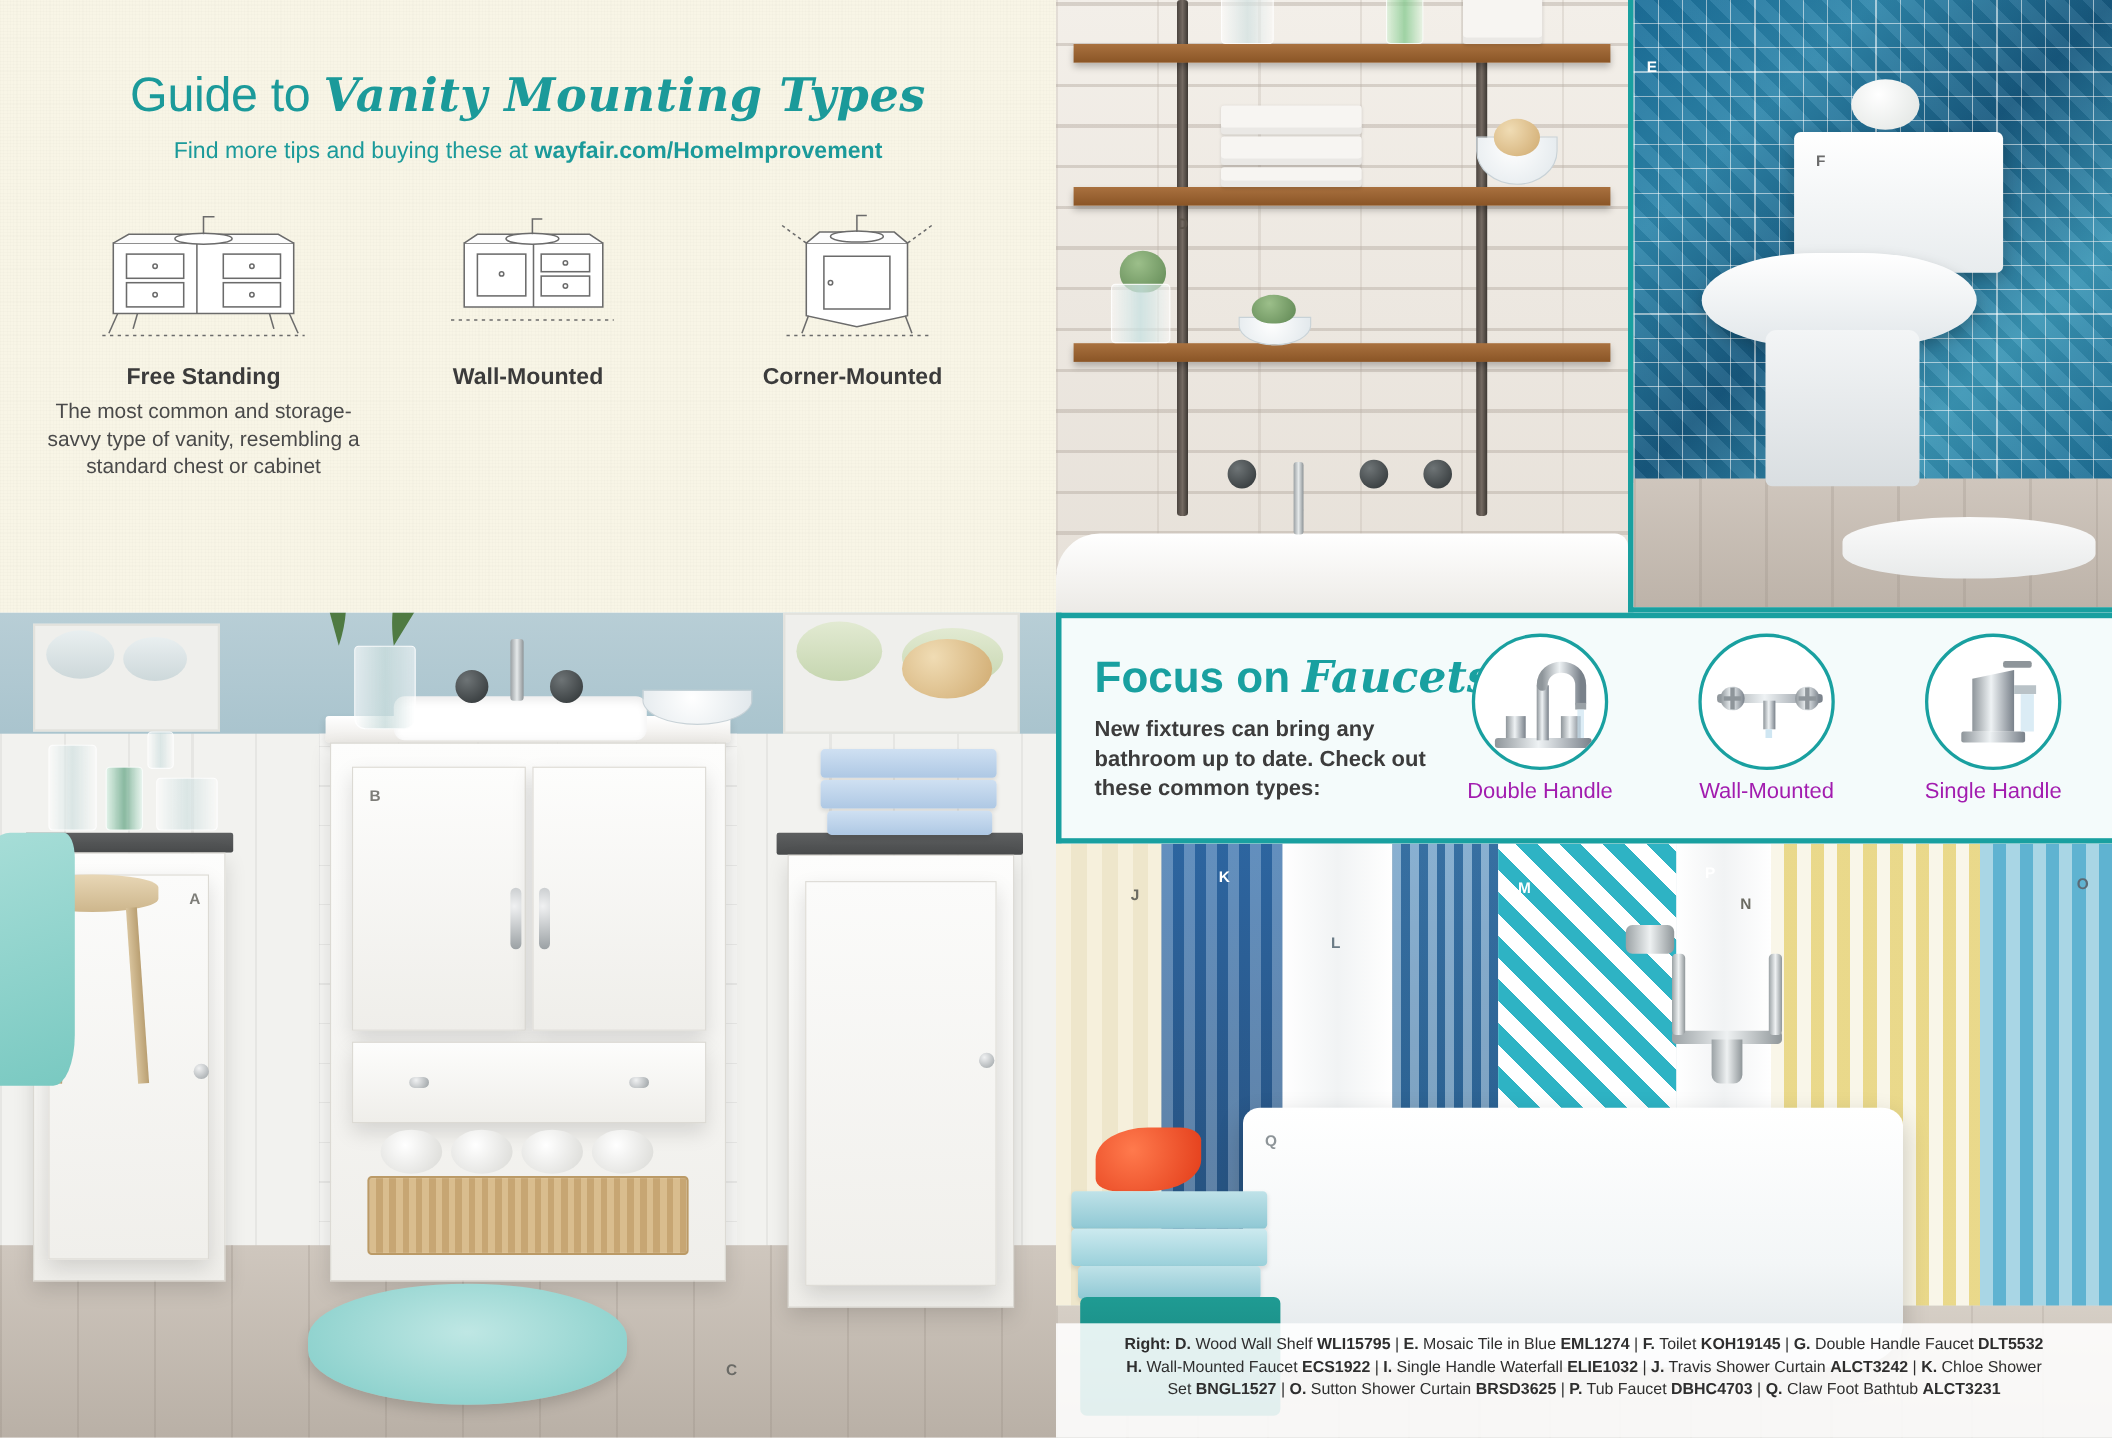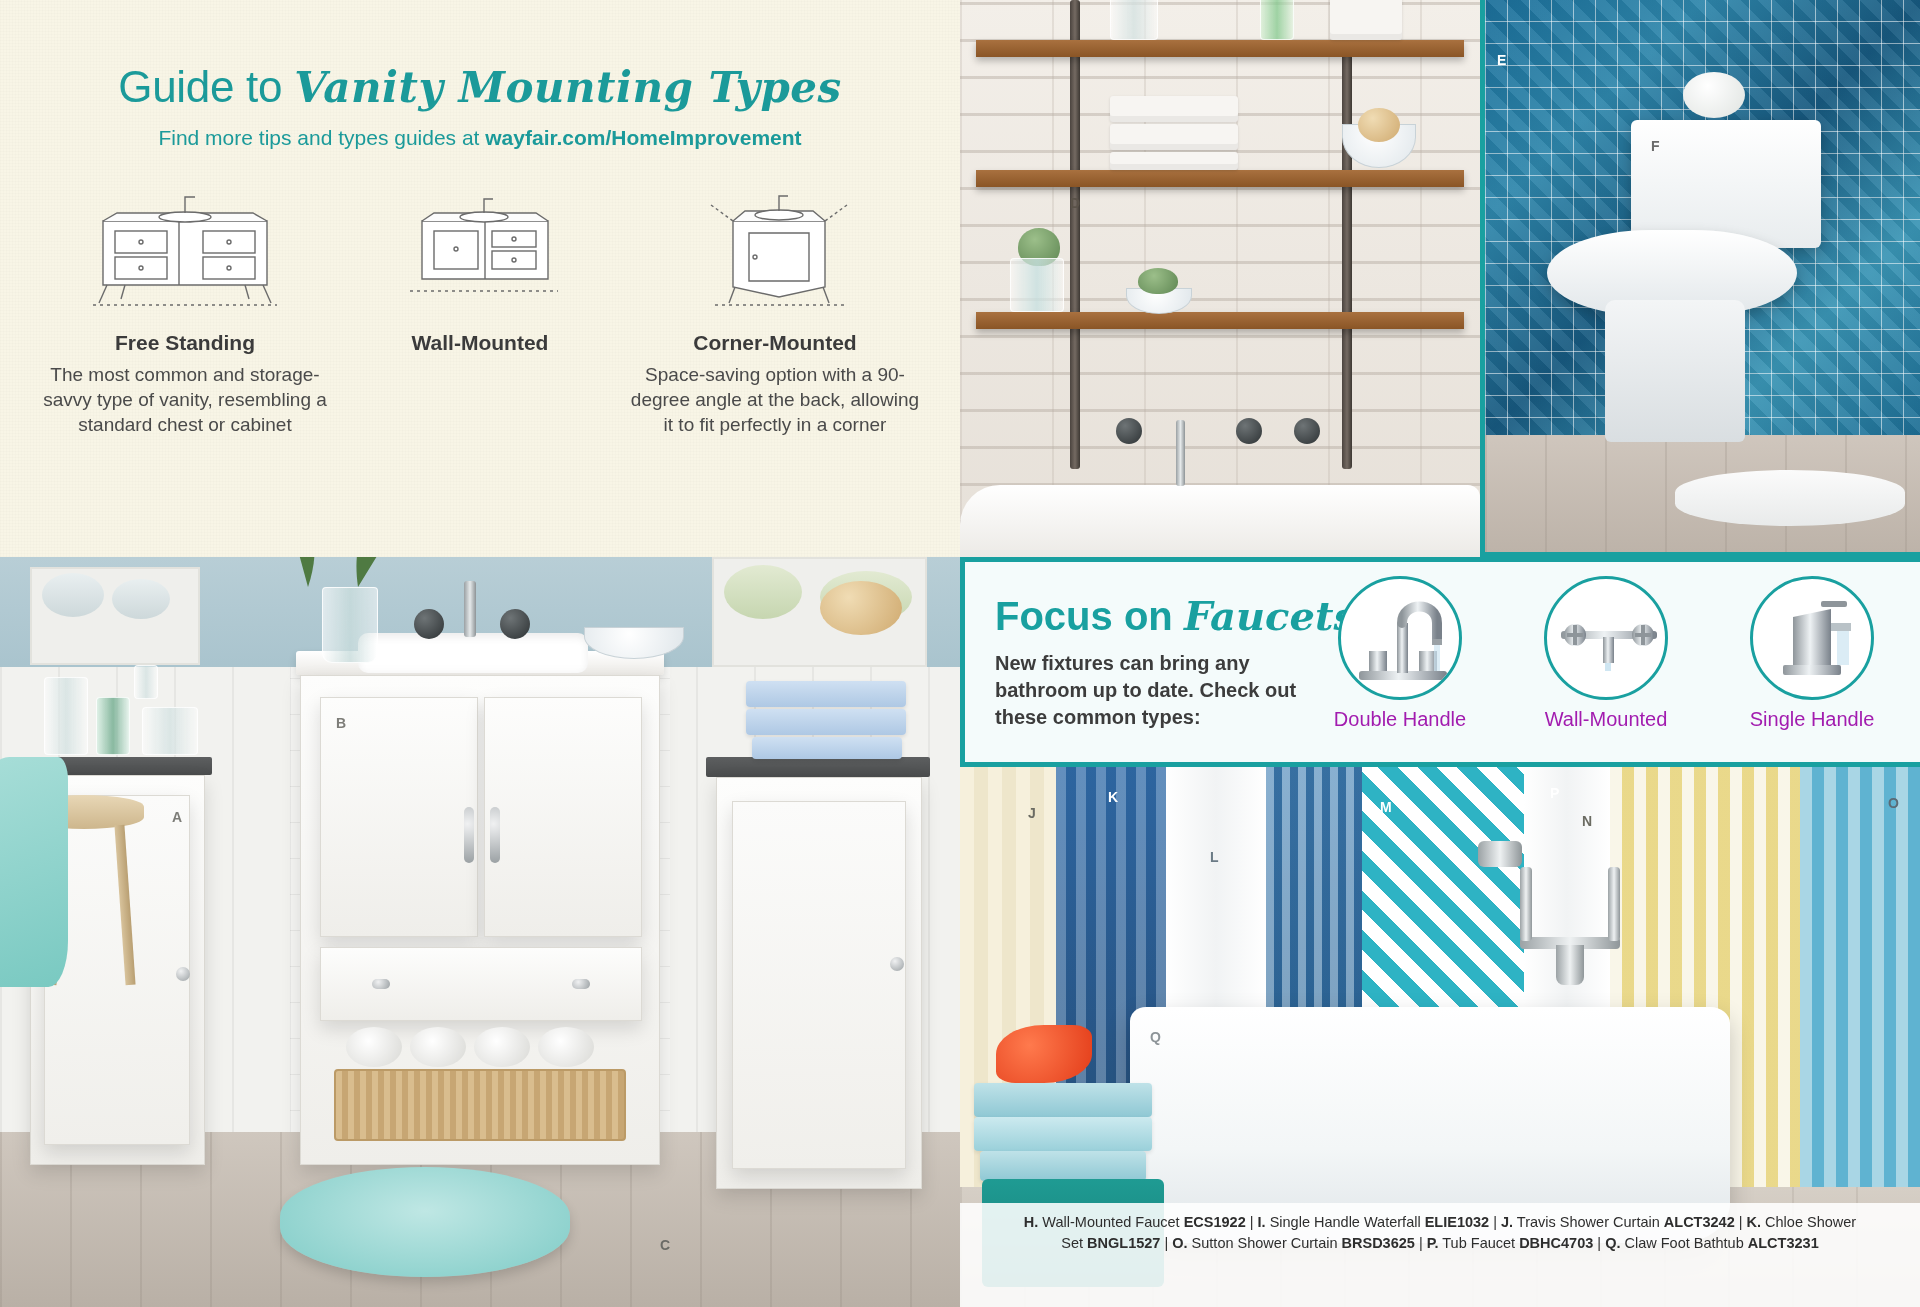--- a/index.html
+++ b/index.html
@@ -299,21 +299,21 @@
 </head>
 <body>
 
 <div class="page">
 
   <section class="guide-panel">
     <h1 class="guide-title">
       <span>Guide to </span><span class="script">Vanity Mounting Types</span>
     </h1>
     <p class="guide-sub">
-      <span>Find more tips and types guides at </span><b>wayfair.com/HomeImprovement</b>
+      <span>Find more tips and buying these at </span><b>wayfair.com/HomeImprovement</b>
     </p>
 
     <div class="cols">
 
       <div class="col">
         <div class="art">
           <svg width="200" height="122" viewBox="0 0 200 122" fill="none" stroke="#6b6b6b" stroke-width="1.4">
             <path d="M18 34 H182 V98 H18 Z" fill="#fff"></path>
             <path d="M18 34 L32 26 H168 L182 34" fill="#fcfcfc"></path>
             <rect x="30" y="44" width="52" height="22" fill="#fff"></rect>
@@ -368,21 +368,20 @@
             <ellipse cx="104" cy="28" rx="24" ry="5" fill="#fff"></ellipse>
             <path d="M104 24 V9 h9"></path>
             <path d="M60 100 L54 116"></path>
               <path d="M148 100 L154 116"></path>
             <path d="M40 118 H170" stroke-dasharray="3 4"></path>
             <path d="M36 18 L58 34" stroke-dasharray="3 3"></path>
             <path d="M172 18 L150 34" stroke-dasharray="3 3"></path>
           </svg>
         </div>
         <h3>Corner-Mounted</h3>
-        <p>Space-saving option with a 90-degree angle at the back, allowing it to fit perfectly in a corner</p>
       </div>
     </div>
   </section>
 
   <div class="ph shelf-photo">
     <div class="brick"></div>
     <div class="shelf-pipe" style="left:110px;"></div>
     <div class="shelf-pipe" style="left:382px;"></div>
     <div class="shelf-board" style="top:40px;"></div>
     <div class="shelf-board" style="top:170px;"></div>
@@ -605,17 +604,18 @@
     <span class="tag-w" style="left:148px;top:22px;">K</span>
     <span class="tagbox" style="left:250px;top:82px;color:#6b7b86;">L</span>
     <span class="tag-w" style="left:420px;top:32px;">M</span>
     <span class="tagbox" style="left:622px;top:46px;color:#6b6b62;">N</span>
     <span class="tagbox" style="left:928px;top:28px;color:#5b6b76;">O</span>
     <span class="tag-w" style="left:590px;top:18px;">P</span>
     <span class="tagbox" style="left:190px;top:262px;color:#8d9498;">Q</span>
   </div>
 
   <div class="caption">
+    <span class="ln"><b>Right: D.</b> Wood Wall Shelf <b>WLI15795</b> | <b>E.</b> Mosaic Tile in Blue <b>EML1274</b> | <b>F.</b> Toilet <b>KOH19145</b> | <b>G.</b> Double Handle Faucet <b>DLT5532</b></span>
     <span class="ln"><b>H.</b> Wall-Mounted Faucet <b>ECS1922</b> | <b>I.</b> Single Handle Waterfall <b>ELIE1032</b> | <b>J.</b> Travis Shower Curtain <b>ALCT3242</b> | <b>K.</b> Chloe Shower</span>
     <span class="ln">Set <b>BNGL1527</b> | <b>O.</b> Sutton Shower Curtain <b>BRSD3625</b> | <b>P.</b> Tub Faucet <b>DBHC4703</b> | <b>Q.</b> Claw Foot Bathtub <b>ALCT3231</b></span>
   </div>
 
 </div>
 
 </body></html>

